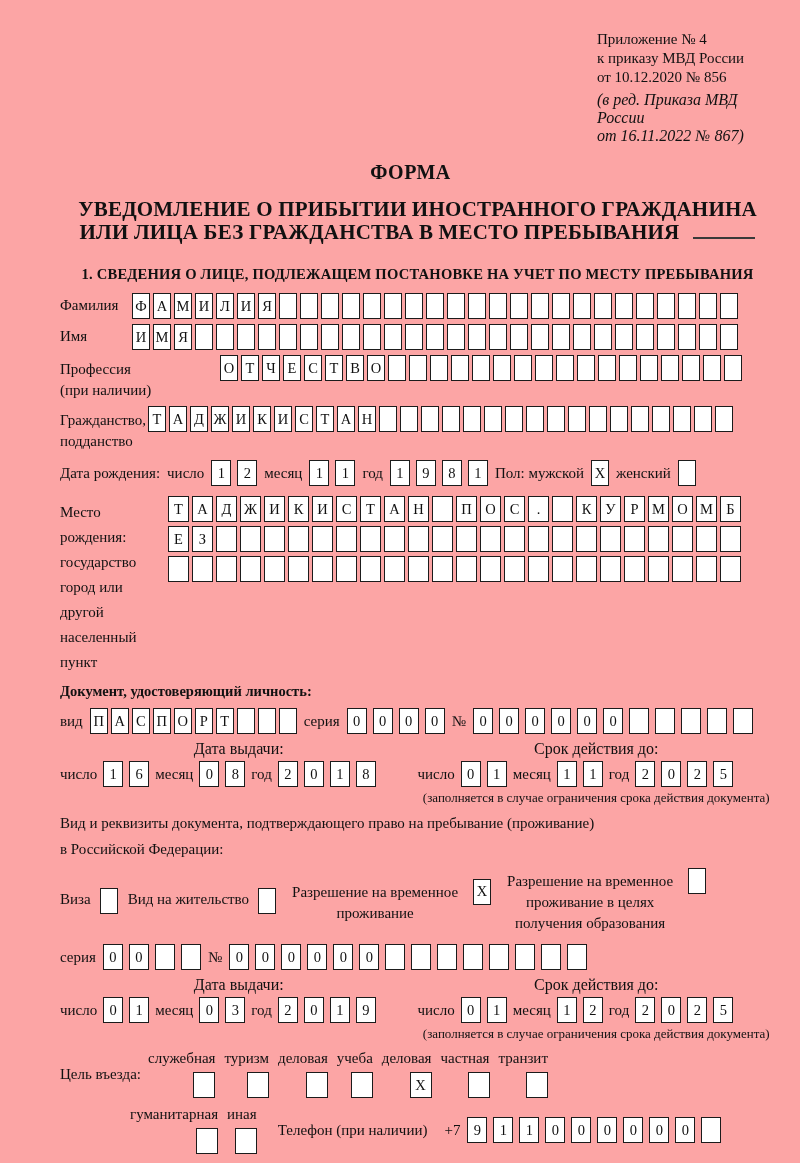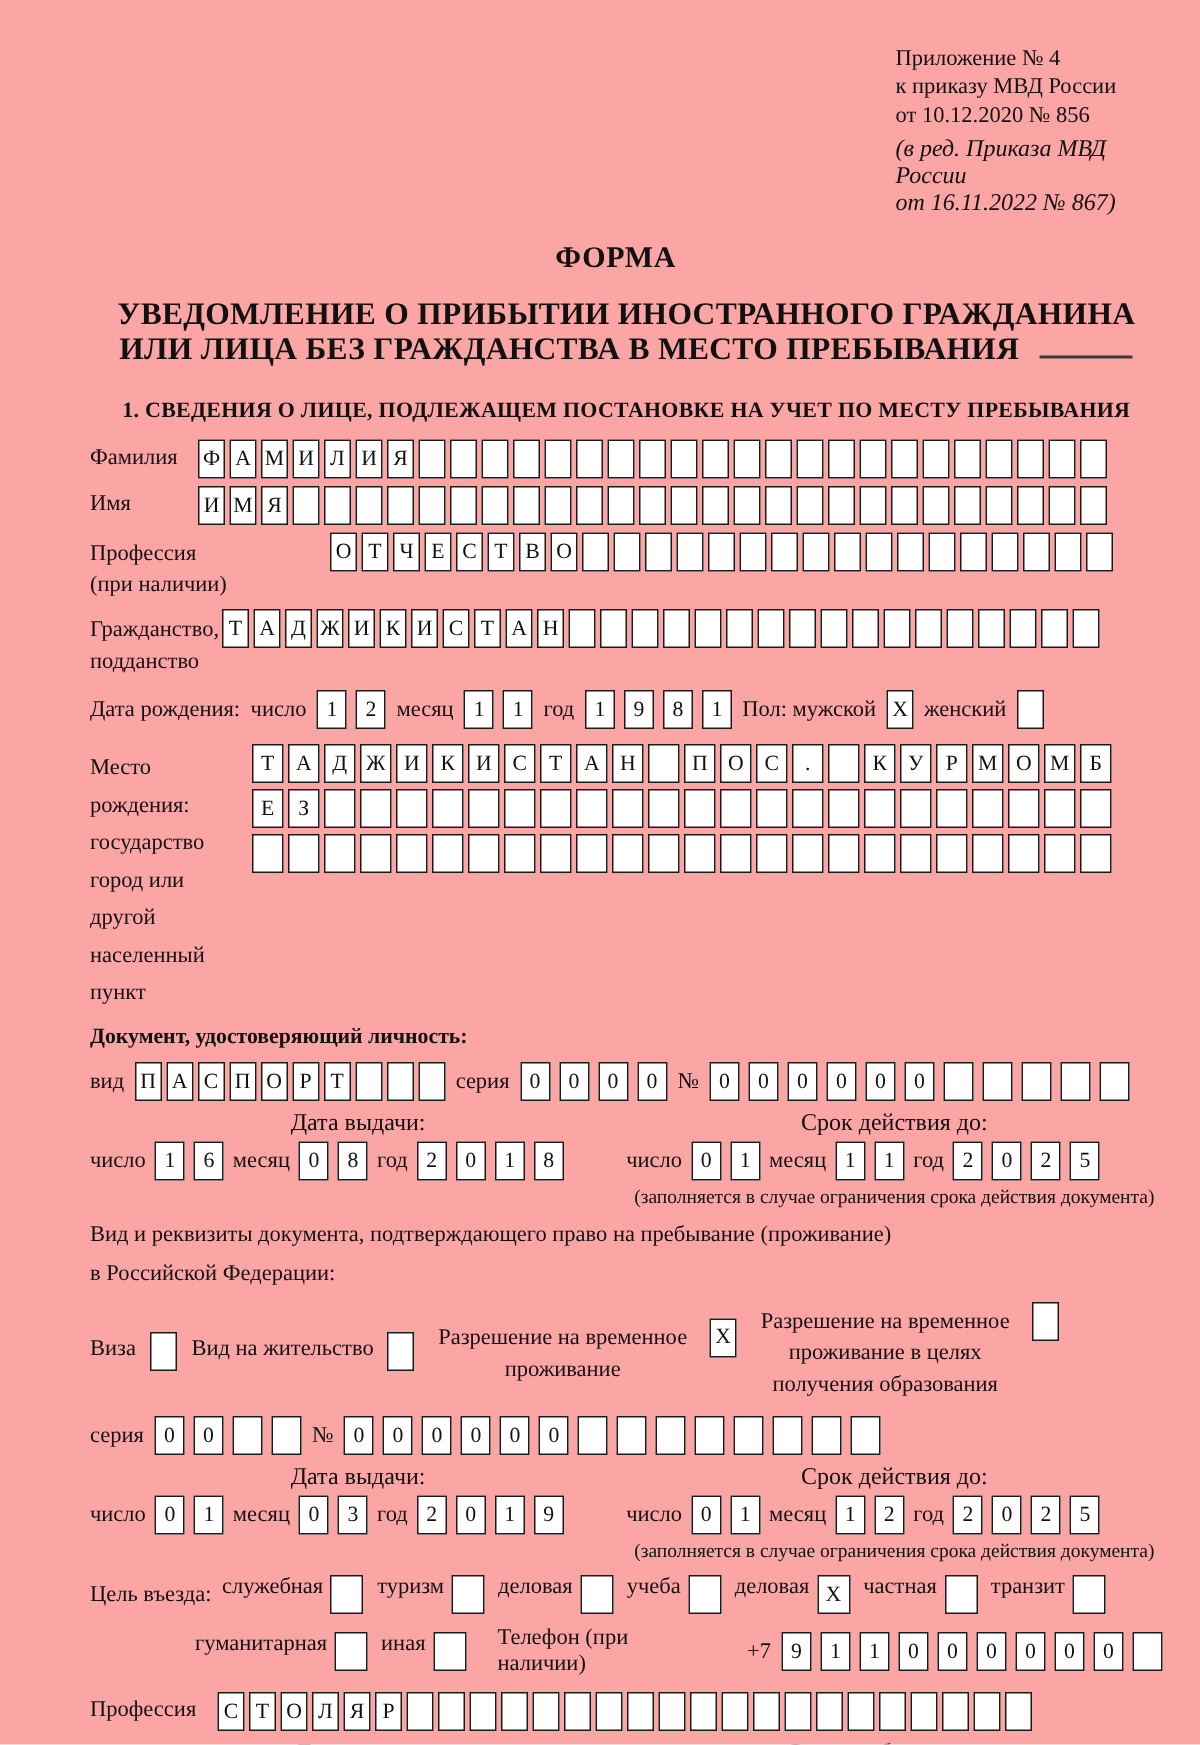--- a/index.html
+++ b/index.html
@@ -38,21 +38,21 @@
   .datehead{text-align:center;font-size:16px;}
   .dateline{display:flex;align-items:center;gap:6px;margin-top:3px;}
   .dateline .t{flex:none;}
   .note{font-size:13px;margin-top:3px;text-align:center;white-space:nowrap;}
   .introline{margin-top:9px;}
   .ropts{display:flex;align-items:center;gap:10px;margin-top:10px;}
   .ropt{display:flex;align-items:flex-start;gap:9px;}
   .ropt .rlab{padding-top:3px;}
   .w178{width:178px;text-align:center;line-height:21px;}
   .opts{display:flex;align-items:center;gap:9px;flex-wrap:nowrap;}
-  .opt{display:inline-flex;align-items:flex-start;gap:5px;}
+  .opt{display:inline-flex;align-items:flex-end;gap:5px;flex-direction:column;}
   .indent70{margin-left:70px;}
   .mt10{margin-top:10px;}
 </style>
 </head>
 <body>
 
 <div class="page">
 
   <div class="appendix">
     <div>Приложение № 4</div>

